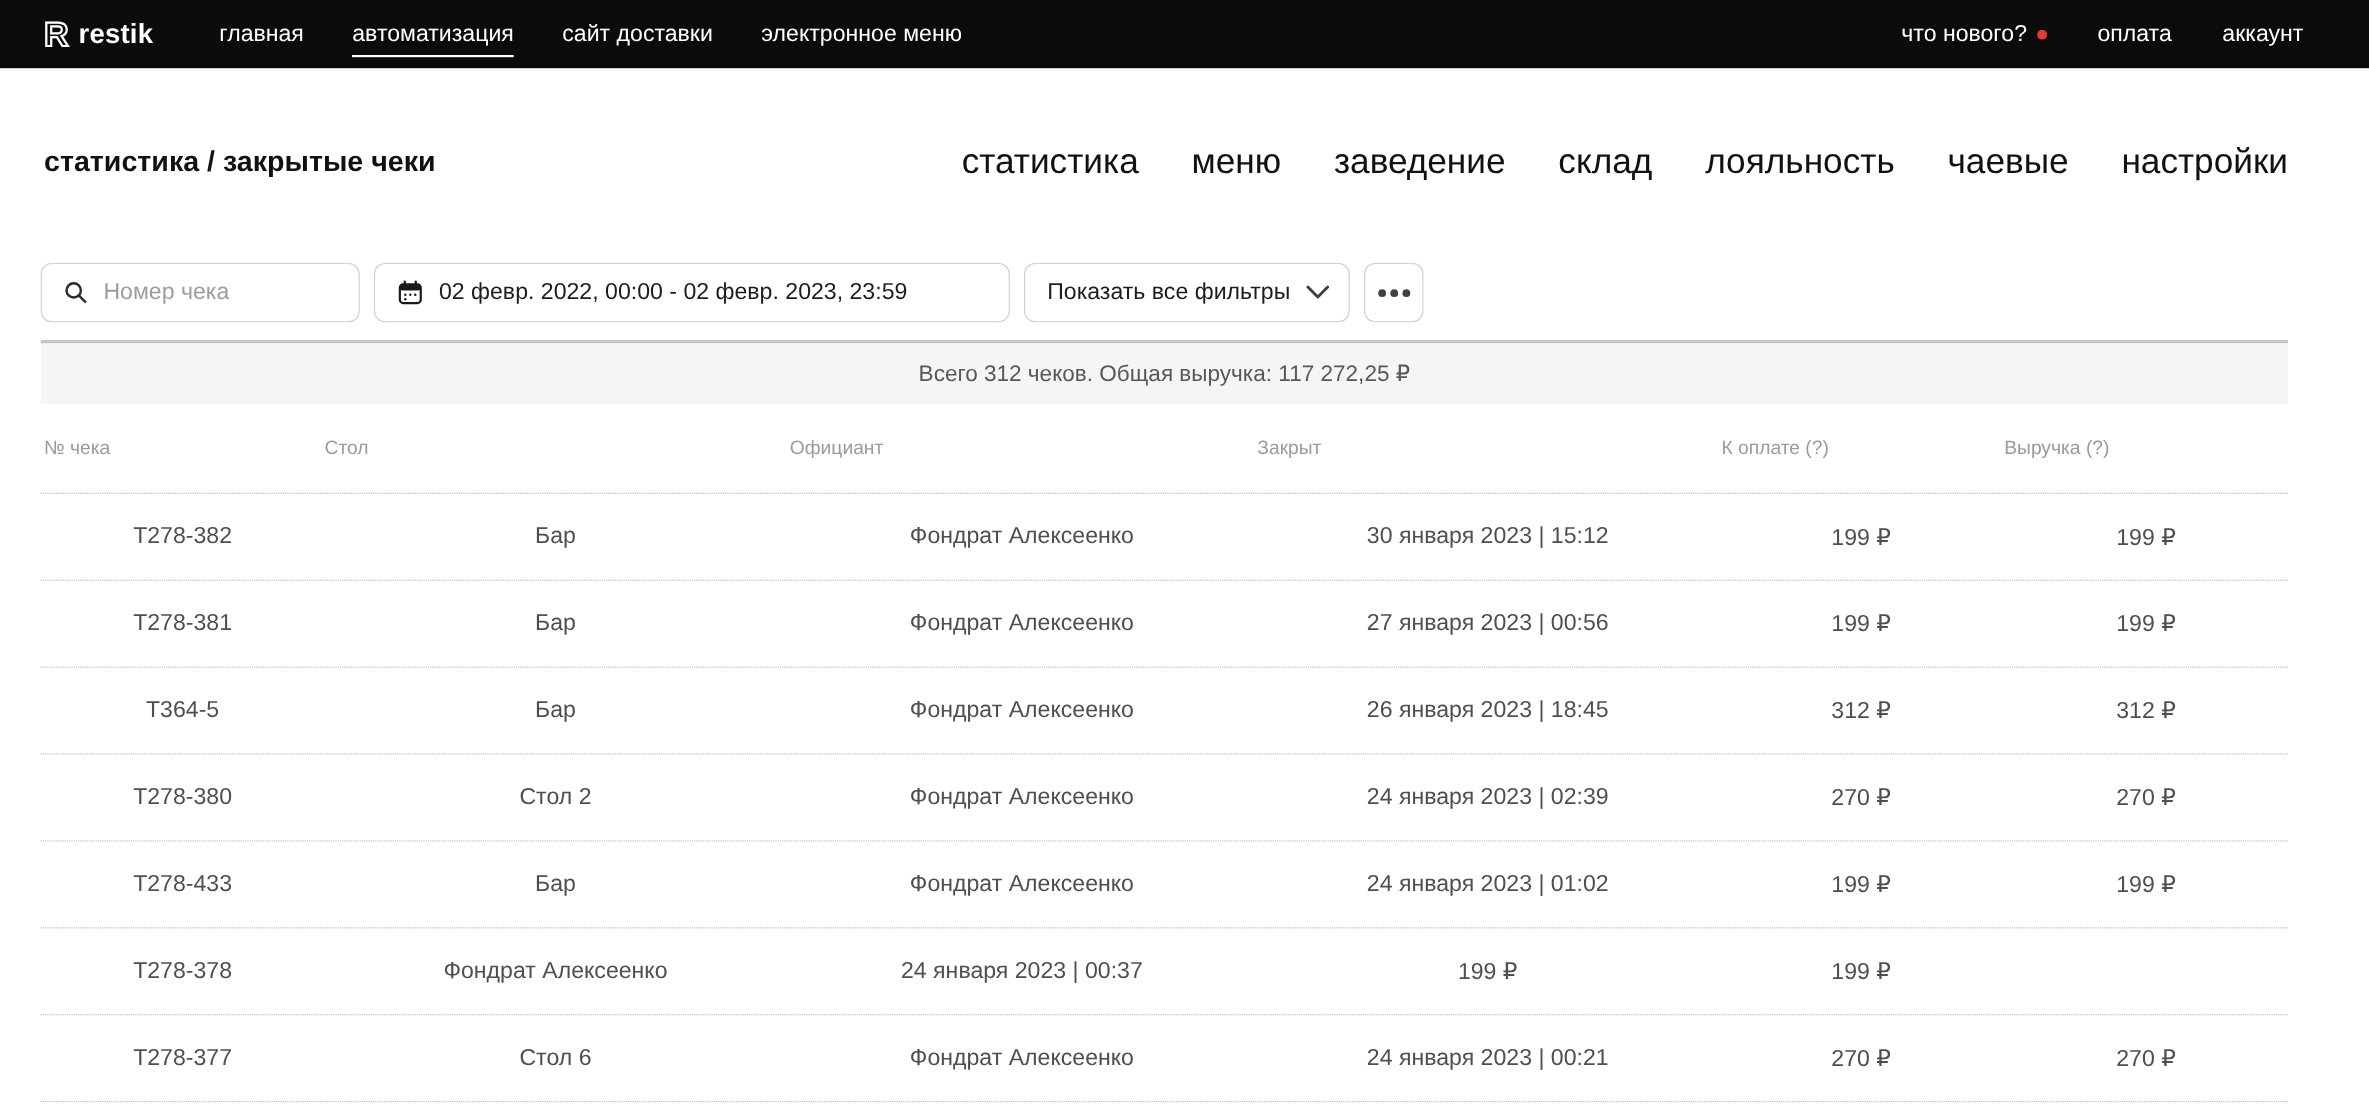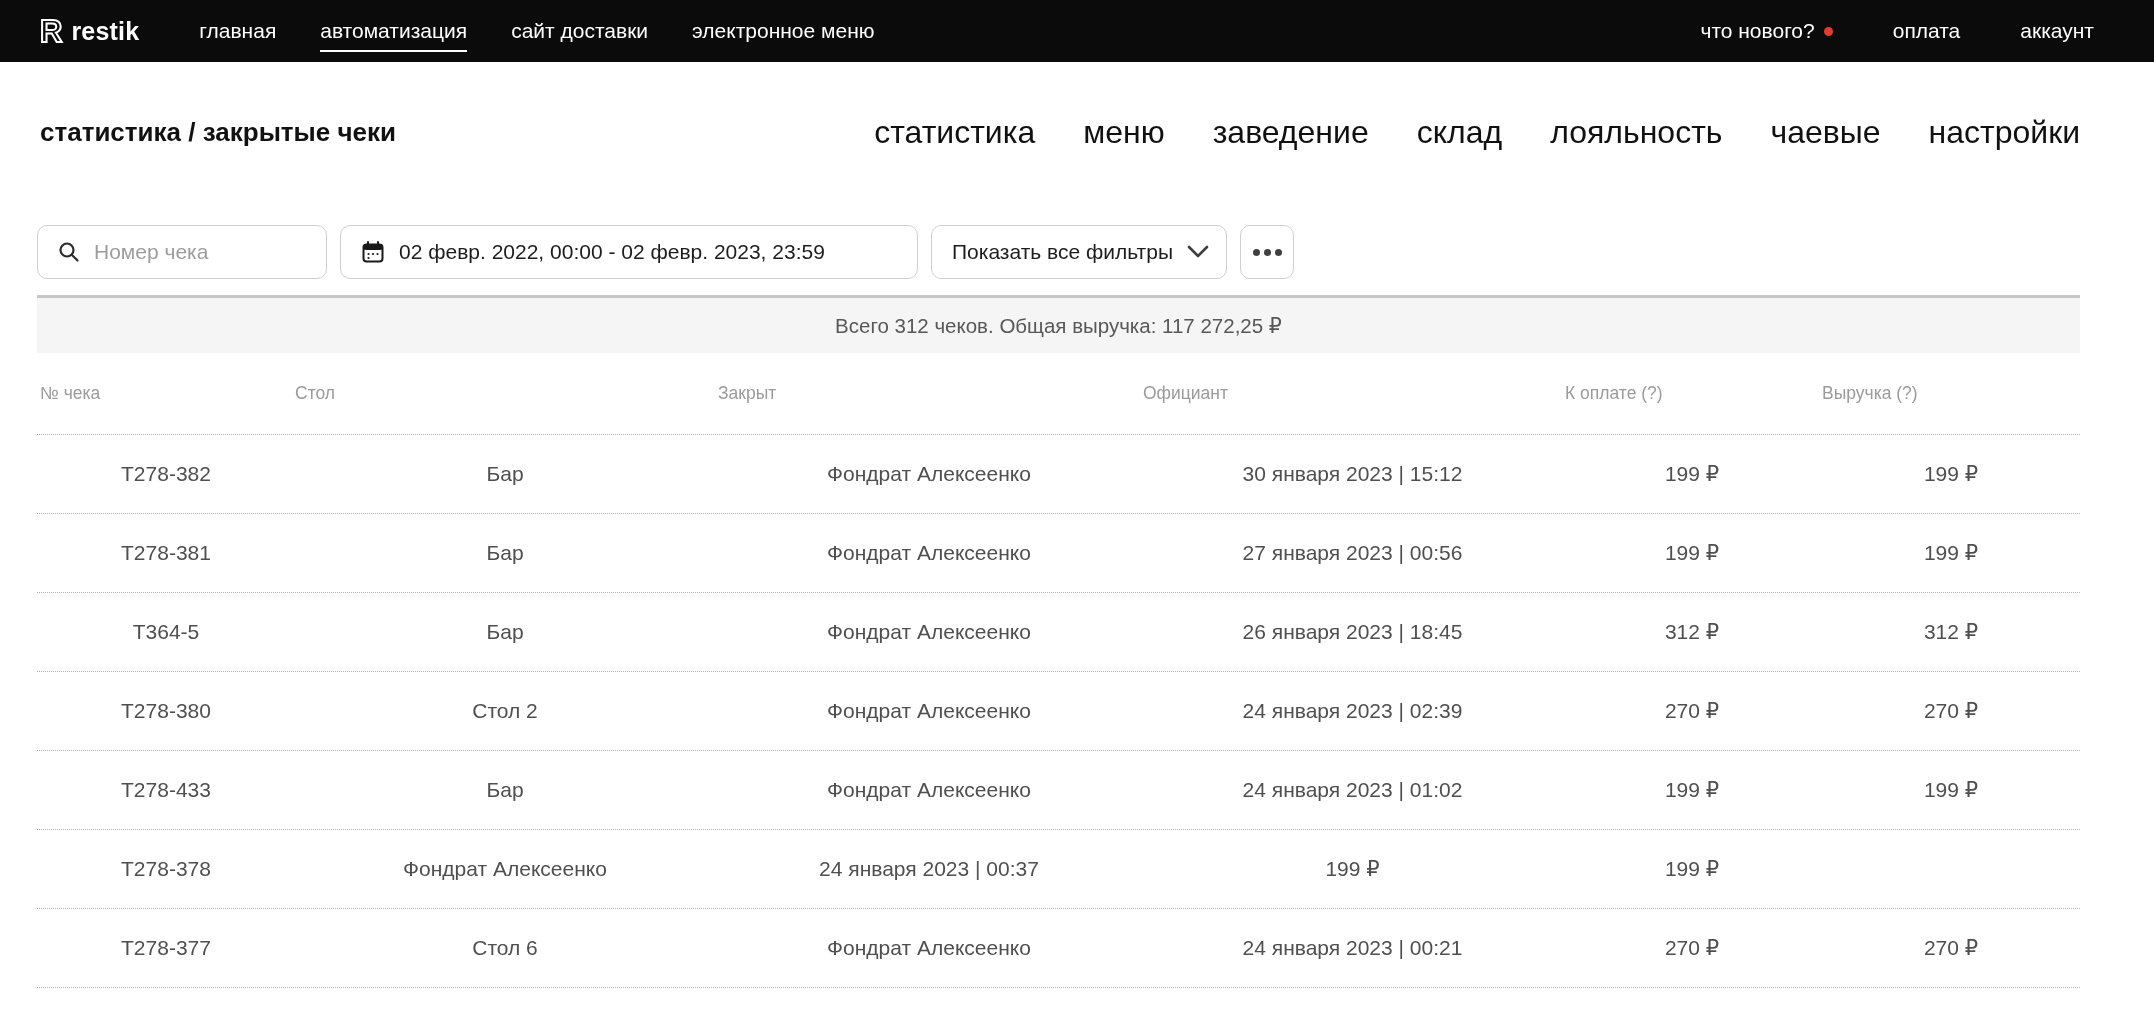--- a/index.html
+++ b/index.html
@@ -9,28 +9,28 @@
   
   .topbar { height:62px; background:#0b0b0b; display:flex; align-items:center;
     padding:0 60px 0 40px; color:#fff; }
   .logo { display:flex; align-items:center; gap:9px; margin-right:60px; }
   .logo-r { font-weight:700; font-size:31px; color:transparent;
     -webkit-text-stroke:2px #fff; line-height:1; }
   .logo-text { font-weight:700; font-size:25px; letter-spacing:.2px; }
   .topnav { display:flex; align-items:flex-end; gap:44px; }
   .topnav-item { font-size:21px; color:#fff; cursor:pointer; white-space:nowrap; }
   .topnav-item.active { padding-bottom:7px; border-bottom:2px solid #fff; margin-bottom:-9px; }
-  .topbar-right { margin-left:auto; display:flex; align-items:center; gap:60px; }
+  .topbar-right { margin-left:auto; display:flex; align-items:center; gap:46px; }
   .whats-new { display:flex; align-items:center; gap:9px; font-size:21px; cursor:pointer; }
   .red-dot { width:9px; height:9px; border-radius:50%; display:inline-block; }
 
   
   .content { padding:0 74px 0 37px; }
 
-  .crumb-row { margin-top:52px; display:flex; justify-content:space-between; align-items:center; }
+  .crumb-row { margin-top:66px; display:flex; justify-content:space-between; align-items:center; }
   .breadcrumb { font-size:26px; font-weight:700; color:#111; padding-left:3px; }
   .section-nav { display:flex; gap:48px; }
   .section-nav-item { font-size:32px; color:#111; cursor:pointer; white-space:nowrap; }
 
   
   .filters { margin-top:74px; display:flex; gap:13px; align-items:center; }
   .pill { height:54px; border:1px solid #cfcfcf; border-radius:10px; background:#fff;
     display:flex; align-items:center; gap:14px; padding:0 20px; font-size:21px; color:#1d1d1d;
     cursor:pointer; white-space:nowrap; }
   .search-pill { width:290px; }
@@ -131,22 +131,22 @@
     </div>
   </div>
 
   <div class="summary">
     <span>Всего 312 чеков. Общая выручка: 117 272,25 ₽</span>
   </div>
 
   <div class="grid thead">
     <div class="th">№ чека</div>
     <div class="th">Стол</div>
+    <div class="th">Официант</div>
     <div class="th">Закрыт</div>
-    <div class="th">Официант</div>
     <div class="th">К оплате (?)</div>
     <div class="th">Выручка (?)</div>
   </div>
   <div>
       <div class="grid trow">
         <div class="tcell">Т278-382</div>
         <div class="tcell">Бар</div>
         <div class="tcell">Фондрат Алексеенко</div>
         <div class="tcell">30 января 2023 | 15:12</div>
         <div class="tcell">199 ₽</div>

